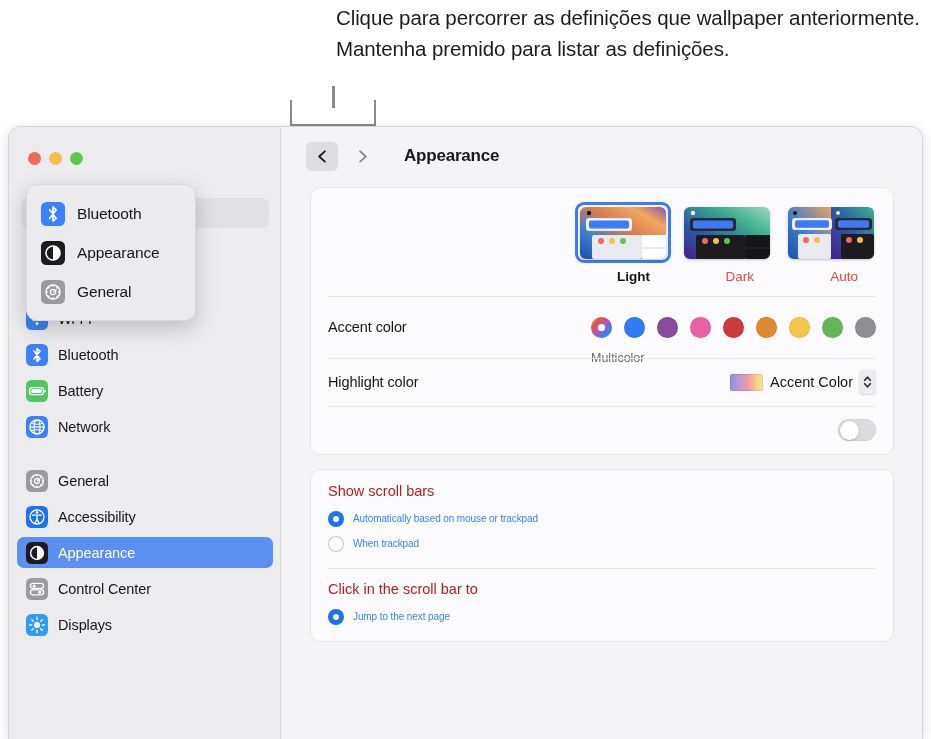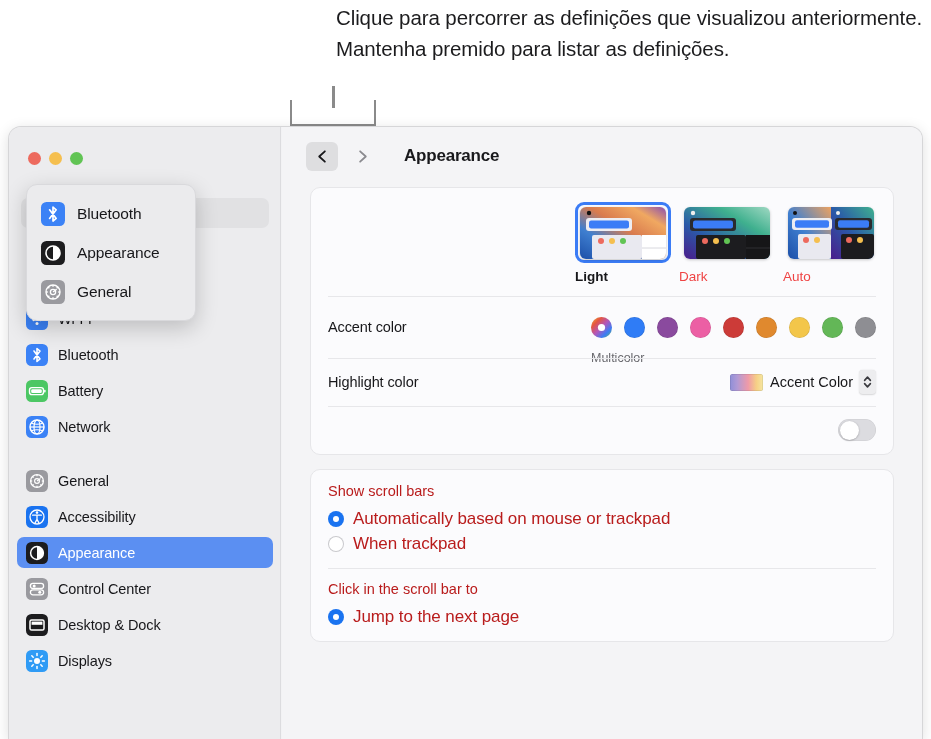--- a/index.html
+++ b/index.html
@@ -123,21 +123,21 @@
   }
   .row + .row::before {
     content: ""; position: absolute; left: 17px; right: 17px; top: 0;
     height: 1px; background: #e7e7ea;
   }
   .row-label { font-size: 14.5px; color: #17171a; letter-spacing: -0.1px; }
   .spacer { flex: 1; }
 
   
   .modes { display: flex; gap: 29px; justify-content: flex-end; padding: 14px 18px 12px 0; width: 100%; }
-  .mode { width: 75px; text-align: left; }
+  .mode { width: 75px; text-align: right; }
   .thumb-wrap {
     width: 96px; height: 61px; border-radius: 9px;
     display: flex; align-items: center; justify-content: center;
     margin-bottom: 6px;
   }
   .thumb-wrap.sel { border: 3px solid #3b7cf6; padding: 2px; }
   .thumb {
     width: 86px; height: 52px; border-radius: 6px; overflow: hidden;
     position: relative; box-shadow: 0 1px 3px rgba(0,0,0,0.22);
   }
@@ -182,21 +182,21 @@
   .radio-row { display: flex; align-items: center; height: 25px; }
   .radio {
     width: 16px; height: 16px; border-radius: 50%; flex: 0 0 auto; margin-right: 9px;
     background: #fff; box-shadow: inset 0 0 0 1px #c9c9cd;
   }
   .radio.on {
     background: #1a73f0; box-shadow: none;
     display: flex; align-items: center; justify-content: center;
   }
   .radio.on::after { content:""; width: 6px; height: 6px; border-radius: 50%; background: #fff; }
-  .radio-label { font-size: 17px; color: #b91c1c; letter-spacing: -0.1px; }
+  .radio-label { font-size: 10px; color: #3b82f6; letter-spacing: -0.1px; }
 
   
   .menu {
     position: absolute; left: 290px; top: 183px;
     width: 170px; padding: 9px 0;
     background: #ebebed; border-radius: 11px;
     border: 1px solid #d9d9dc;
     box-shadow: 0 7px 22px rgba(0,0,0,0.20);
     z-index: 40;
   }
@@ -205,21 +205,21 @@
     width: 24px; height: 24px; border-radius: 5.5px; flex: 0 0 auto; margin-right: 12px;
     display: flex; align-items: center; justify-content: center;
   }
   .menu-label { font-size: 15.5px; color: #17171a; letter-spacing: -0.1px; }
 </style>
 </head>
 <body>
 
 <div id="root">
 
-  <div class="callout-text">Clique para percorrer as definições que visualizou anteriormente. Mantenha premido para listar as definições.</div>
+  <div class="callout-text">Clique para percorrer as definições que wallpaper anteriormente. Mantenha premido para listar as definições.</div>
   <div class="callout-stem"></div>
   <div class="callout-bracket"></div>
 
   <div class="window">
 
     <div class="sidebar">
 
       <div class="traffic">
         <div class="tl red"></div>
         <div class="tl yellow"></div>
@@ -349,29 +349,20 @@
             <svg viewBox="0 0 22 22" width="22" height="22">
               <rect x="4.4" y="5.4" width="13.2" height="5" rx="2.5" fill="none" stroke="#fff" stroke-width="1.3"></rect>
               <circle cx="8.2" cy="7.9" r="1.5" fill="#fff"></circle>
               <rect x="4.4" y="11.8" width="13.2" height="5" rx="2.5" fill="none" stroke="#fff" stroke-width="1.3"></rect>
               <circle cx="13.8" cy="14.3" r="1.5" fill="#fff"></circle>
             </svg>
           </span>
           <span class="nav-label">Control Center</span>
         </div>
 
-        <div class="nav-item">
-          <span class="nav-icon" style="background:#1c1c1e">
-            <svg viewBox="0 0 22 22" width="22" height="22">
-              <rect x="4" y="6" width="14" height="10" rx="1.6" fill="none" stroke="#fff" stroke-width="1.5"></rect>
-              <rect x="5.6" y="7.6" width="10.8" height="3.2" fill="#fff"></rect>
-            </svg>
-          </span>
-          <span class="nav-label">Desktop &amp; Dock</span>
-        </div>
 
         <div class="nav-item">
           <span class="nav-icon" style="background:#2f9bf5">
             <svg viewBox="0 0 22 22" width="22" height="22">
               <circle cx="11" cy="11" r="3" fill="#fff"></circle>
               <g stroke="#fff" stroke-width="1.5" stroke-linecap="round">
                 <line x1="11" y1="3.6" x2="11" y2="5.6"></line>
                   <line x1="11" y1="16.4" x2="11" y2="18.4"></line>
                 <line x1="3.6" y1="11" x2="5.6" y2="11"></line>
                   <line x1="16.4" y1="11" x2="18.4" y2="11"></line>

